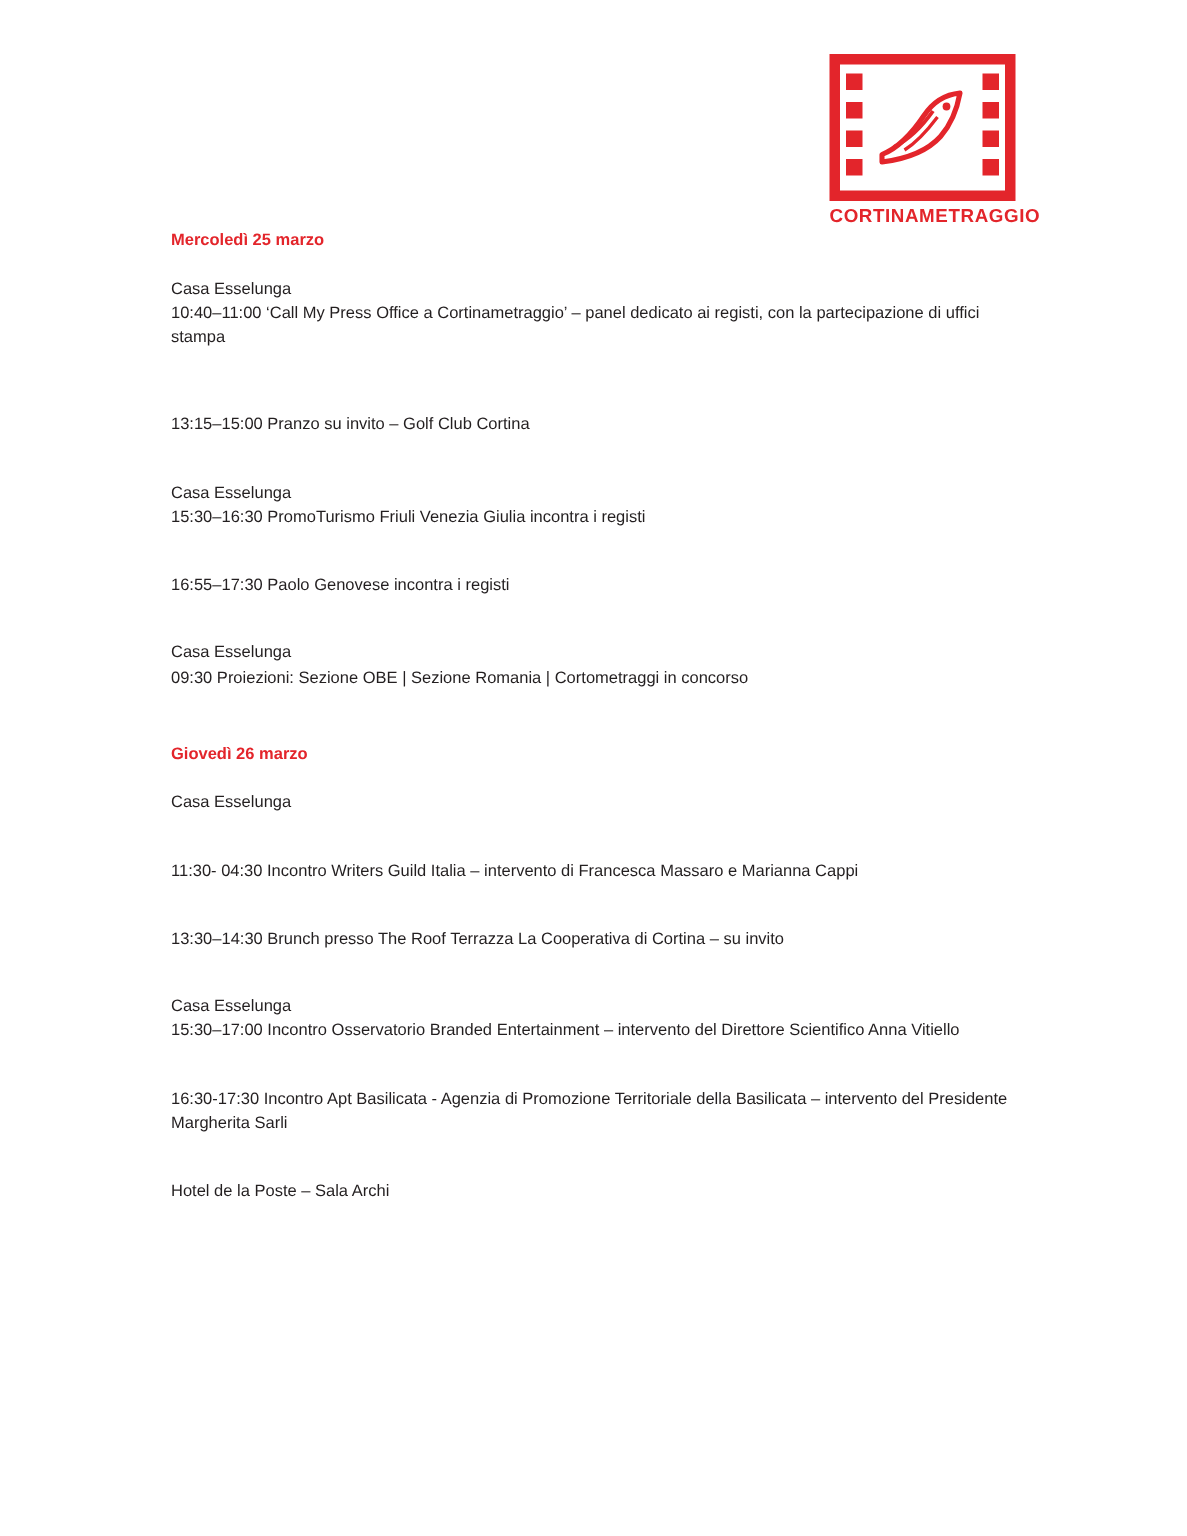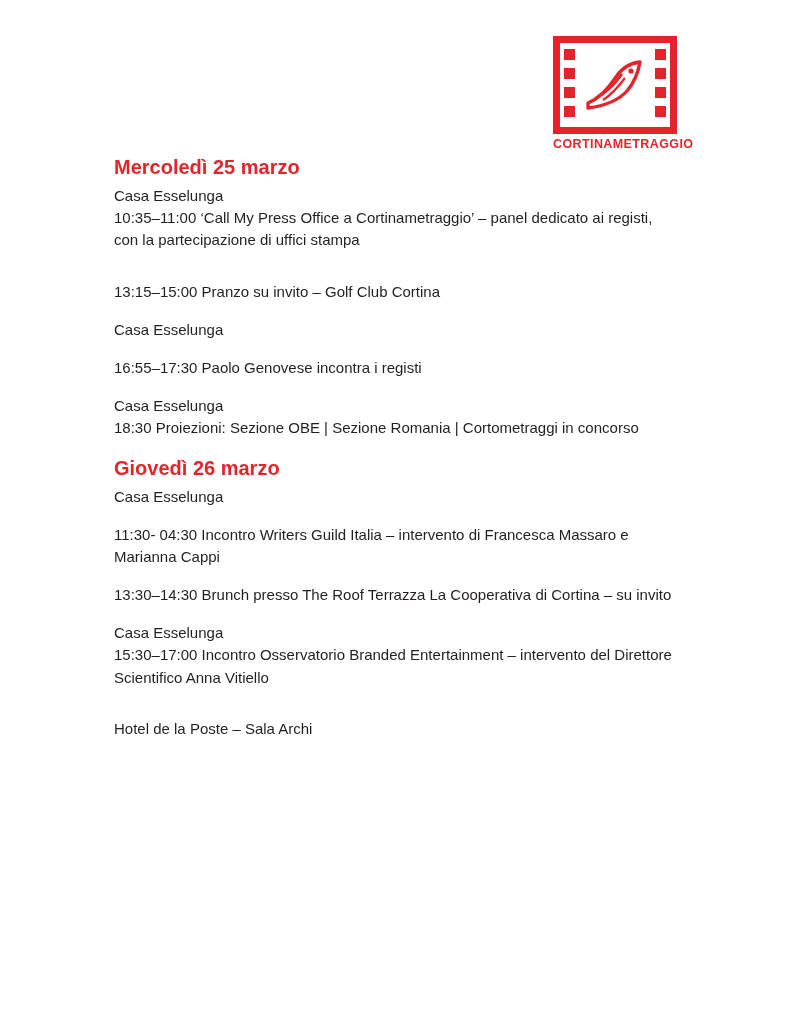--- a/index.html
+++ b/index.html
@@ -67,30 +67,31 @@
   
   .content {
     position: absolute;
     left: 114px;
     top: 152px;
     width: 565px;
   }
   .day-heading {
     color: #e3252b;
     font-weight: bold;
-    font-size: 20px;
+    font-size: 11px;
     line-height: 1.5;
     margin: 0 0 2px 0;
     font-family: "Liberation Sans", sans-serif;
   }
   .day-heading.second {
+    margin-top: 22px;
   }
   .entry {
-    margin: 3px 0 0 0;
-    font-size: 15px;
+    margin: 16px 0 0 0;
+    font-size: 11px;
     line-height: 1.48;
     color: #231f20;
   }
   .entry .venue {
     display: block;
   }
   .entry .line {
     display: block;
   }
   .gap {
@@ -121,44 +122,45 @@
     </div>
     <div class="logo-text">CORTINAMETRAGGIO</div>
   </div>
 
   <div class="content">
 
     <div class="day-heading">Mercoledì 25 marzo</div>
 
     <div class="entry">
       <span class="venue">Casa Esselunga</span>
-      <span class="line">10:35–11:00 ‘Call My Press Office a Cortinametraggio’ – panel dedicato ai registi, con la partecipazione di uffici stampa</span>
+      <span class="line">10:40–11:00 ‘Call My Press Office a Cortinametraggio’ – panel dedicato ai registi, con la partecipazione di uffici stampa</span>
     </div>
     <div class="gap"></div>
 
     <div class="gap"></div>
 
     <div class="entry">
       <span class="line">13:15–15:00 Pranzo su invito – Golf Club Cortina</span>
     </div>
     <div class="gap"></div>
 
     <div class="entry">
       <span class="venue">Casa Esselunga</span>
+      <span class="line">15:30–16:30 PromoTurismo Friuli Venezia Giulia incontra i registi</span>
     </div>
     <div class="gap"></div>
 
     <div class="entry">
       <span class="line">16:55–17:30 Paolo Genovese incontra i registi</span>
     </div>
     <div class="gap"></div>
 
     <div class="entry">
       <span class="venue">Casa Esselunga</span>
-      <span class="line">18:30 Proiezioni: Sezione OBE | Sezione Romania | Cortometraggi in concorso</span>
+      <span class="line">09:30 Proiezioni: Sezione OBE | Sezione Romania | Cortometraggi in concorso</span>
     </div>
     <div class="gap"></div>
 
 
     <div class="day-heading second">Giovedì 26 marzo</div>
 
     <div class="entry">
       <span class="venue">Casa Esselunga</span>
     </div>
     <div class="gap"></div>
@@ -172,20 +174,23 @@
       <span class="line">13:30–14:30 Brunch presso The Roof Terrazza La Cooperativa di Cortina – su invito</span>
     </div>
     <div class="gap"></div>
 
     <div class="entry">
       <span class="venue">Casa Esselunga</span>
       <span class="line">15:30–17:00 Incontro Osservatorio Branded Entertainment – intervento del Direttore Scientifico Anna Vitiello</span>
     </div>
     <div class="gap"></div>
 
+    <div class="entry">
+      <span class="line">16:30-17:30 Incontro Apt Basilicata - Agenzia di Promozione Territoriale della Basilicata – intervento del Presidente Margherita Sarli</span>
+    </div>
     <div class="gap"></div>
 
     <div class="entry">
       <span class="venue">Hotel de la Poste – Sala Archi</span>
     </div>
 
   </div>
 </div>
 
 </body></html>

